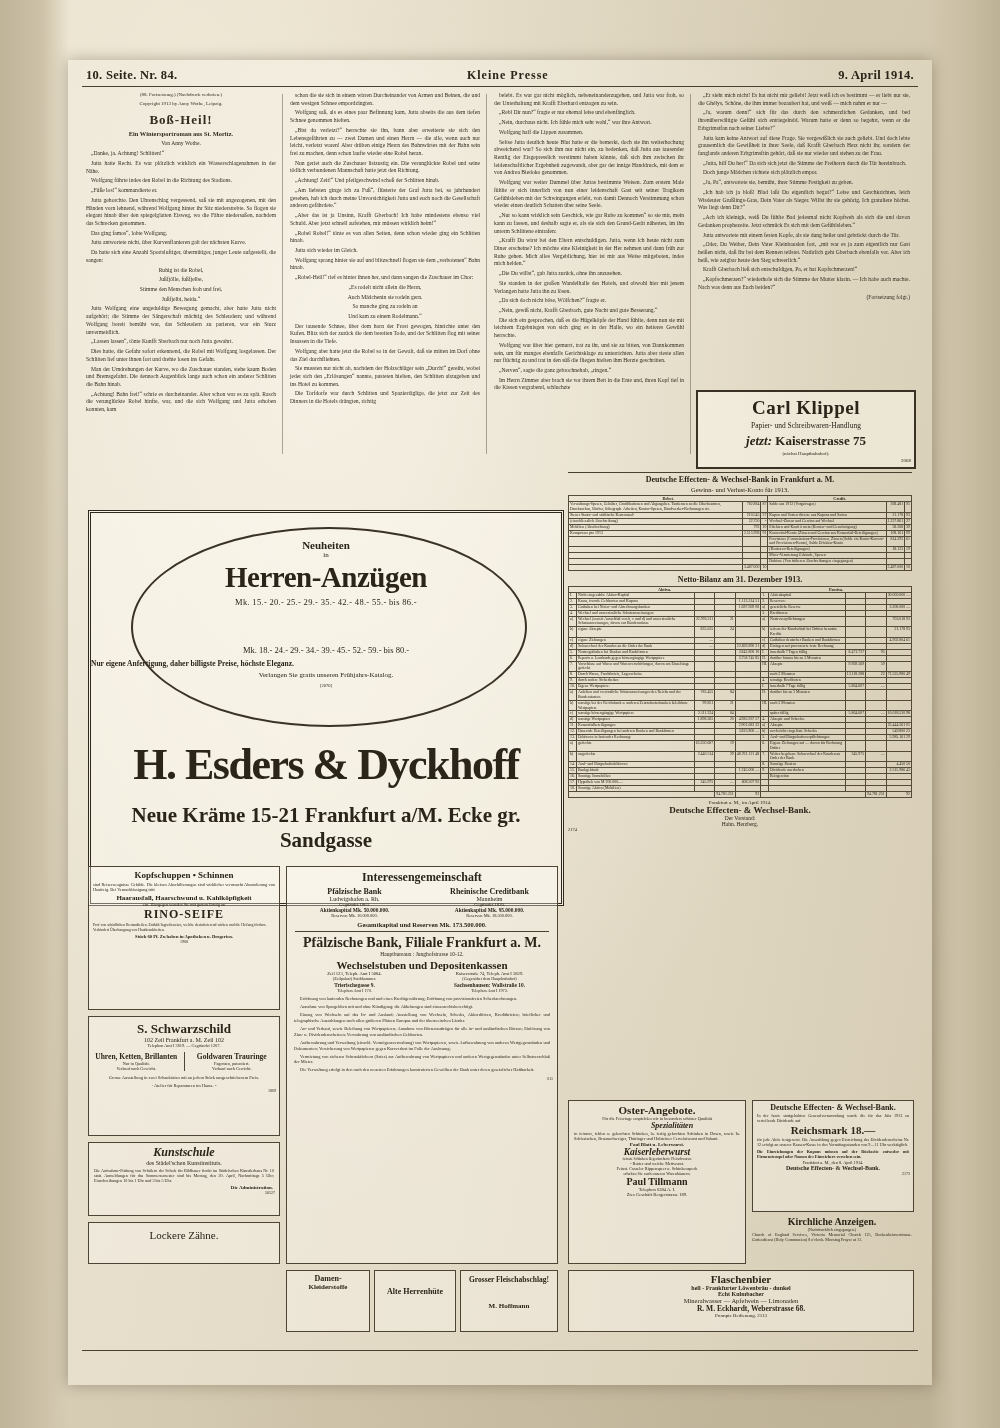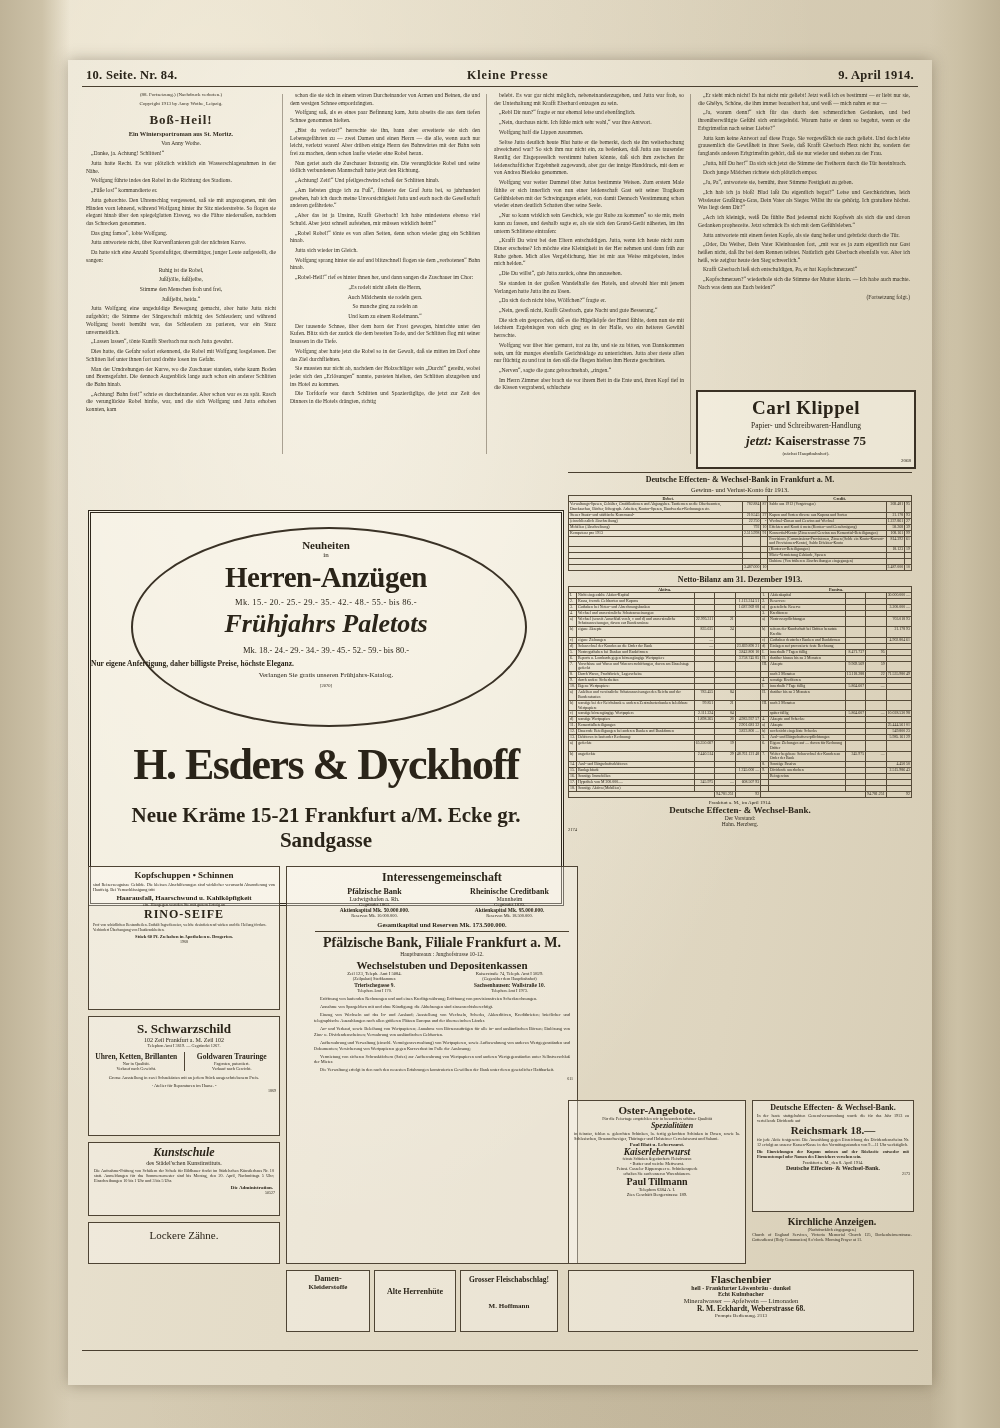--- a/index.html
+++ b/index.html
@@ -206,21 +206,20 @@
       <div class="t">(nächst Hauptbahnhof).</div>
       <div class="t" style="align-self:flex-end;margin-right:3px;">2068</div>
     </div>
 
     <div class="esders">
       <div class="oval"></div>
       <div class="es-t1">Neuheiten</div>
       <div class="es-t2">in</div>
       <div class="es-h1">Herren-Anzügen</div>
       <div class="es-p1">Mk. 15.- 20.- 25.- 29.- 35.- 42.- 48.- 55.- bis 86.-</div>
-      <div class="es-h2">Frühjahrs Paletots</div>
       <div class="es-p2">Mk. 18.- 24.- 29.- 34.- 39.- 45.- 52.- 59.- bis 80.-</div>
       <div class="es-p3">Nur eigene Anfertigung, daher billigste Preise, höchste Eleganz.</div>
       <div class="es-p4">Verlangen Sie gratis unseren Frühjahrs-Katalog.</div>
       <div class="es-p5">[2070]</div>
       <div class="es-name">H. Esders &amp; Dyckhoff</div>
       <div class="es-addr">Neue Kräme 15-21 Frankfurt a/M. Ecke gr. Sandgasse</div>
     </div>
 
     <div style="position:absolute;left:500px;top:410px;width:344px;">
       <div class="hr"></div>
@@ -721,21 +720,21 @@
       </div>
       <div style="font-size:4.4px;text-align:center;margin-top:4px;">Grosse Ausstellung in zwei Schaukästen mit an jedem Stück ausgeschriebenem Preis.</div>
       <div style="font-size:4.4px;text-align:center;margin-top:3px;">- Atelier für Reparaturen im Hause. -</div>
       <div style="font-size:4px;text-align:right;padding-right:3px;">1869</div>
     </div>
 
     <div class="box bd" style="left:20px;top:1162px;width:190px;height:40px;">
       <div style="font-size:11px;font-weight:normal;text-align:center;margin-top:6px;">Lockere Zähne.</div>
     </div>
 
-    <div class="box bd" style="left:218px;top:806px;width:270px;height:396px;padding-left:20px;">
+    <div class="box bd" style="left:218px;top:806px;width:270px;height:396px;">
       <div style="font-size:12px;font-weight:bold;text-align:center;margin-top:3px;">Interessengemeinschaft</div>
       <div style="display:flex;margin-top:2px;">
         <div style="flex:1;text-align:center;">
           <div style="font-size:8px;font-weight:bold;">Pfälzische Bank</div>
           <div style="font-size:6px;">Ludwigshafen a. Rh.</div>
           <div style="font-size:4.6px;">Gegründet 1863.</div>
           <div style="font-size:5.4px;font-weight:bold;">Aktienkapital Mk. 50.000.000.</div>
           <div style="font-size:4.4px;">Reserven Mk. 10.000.000.</div>
         </div>
         <div style="flex:1;text-align:center;">

